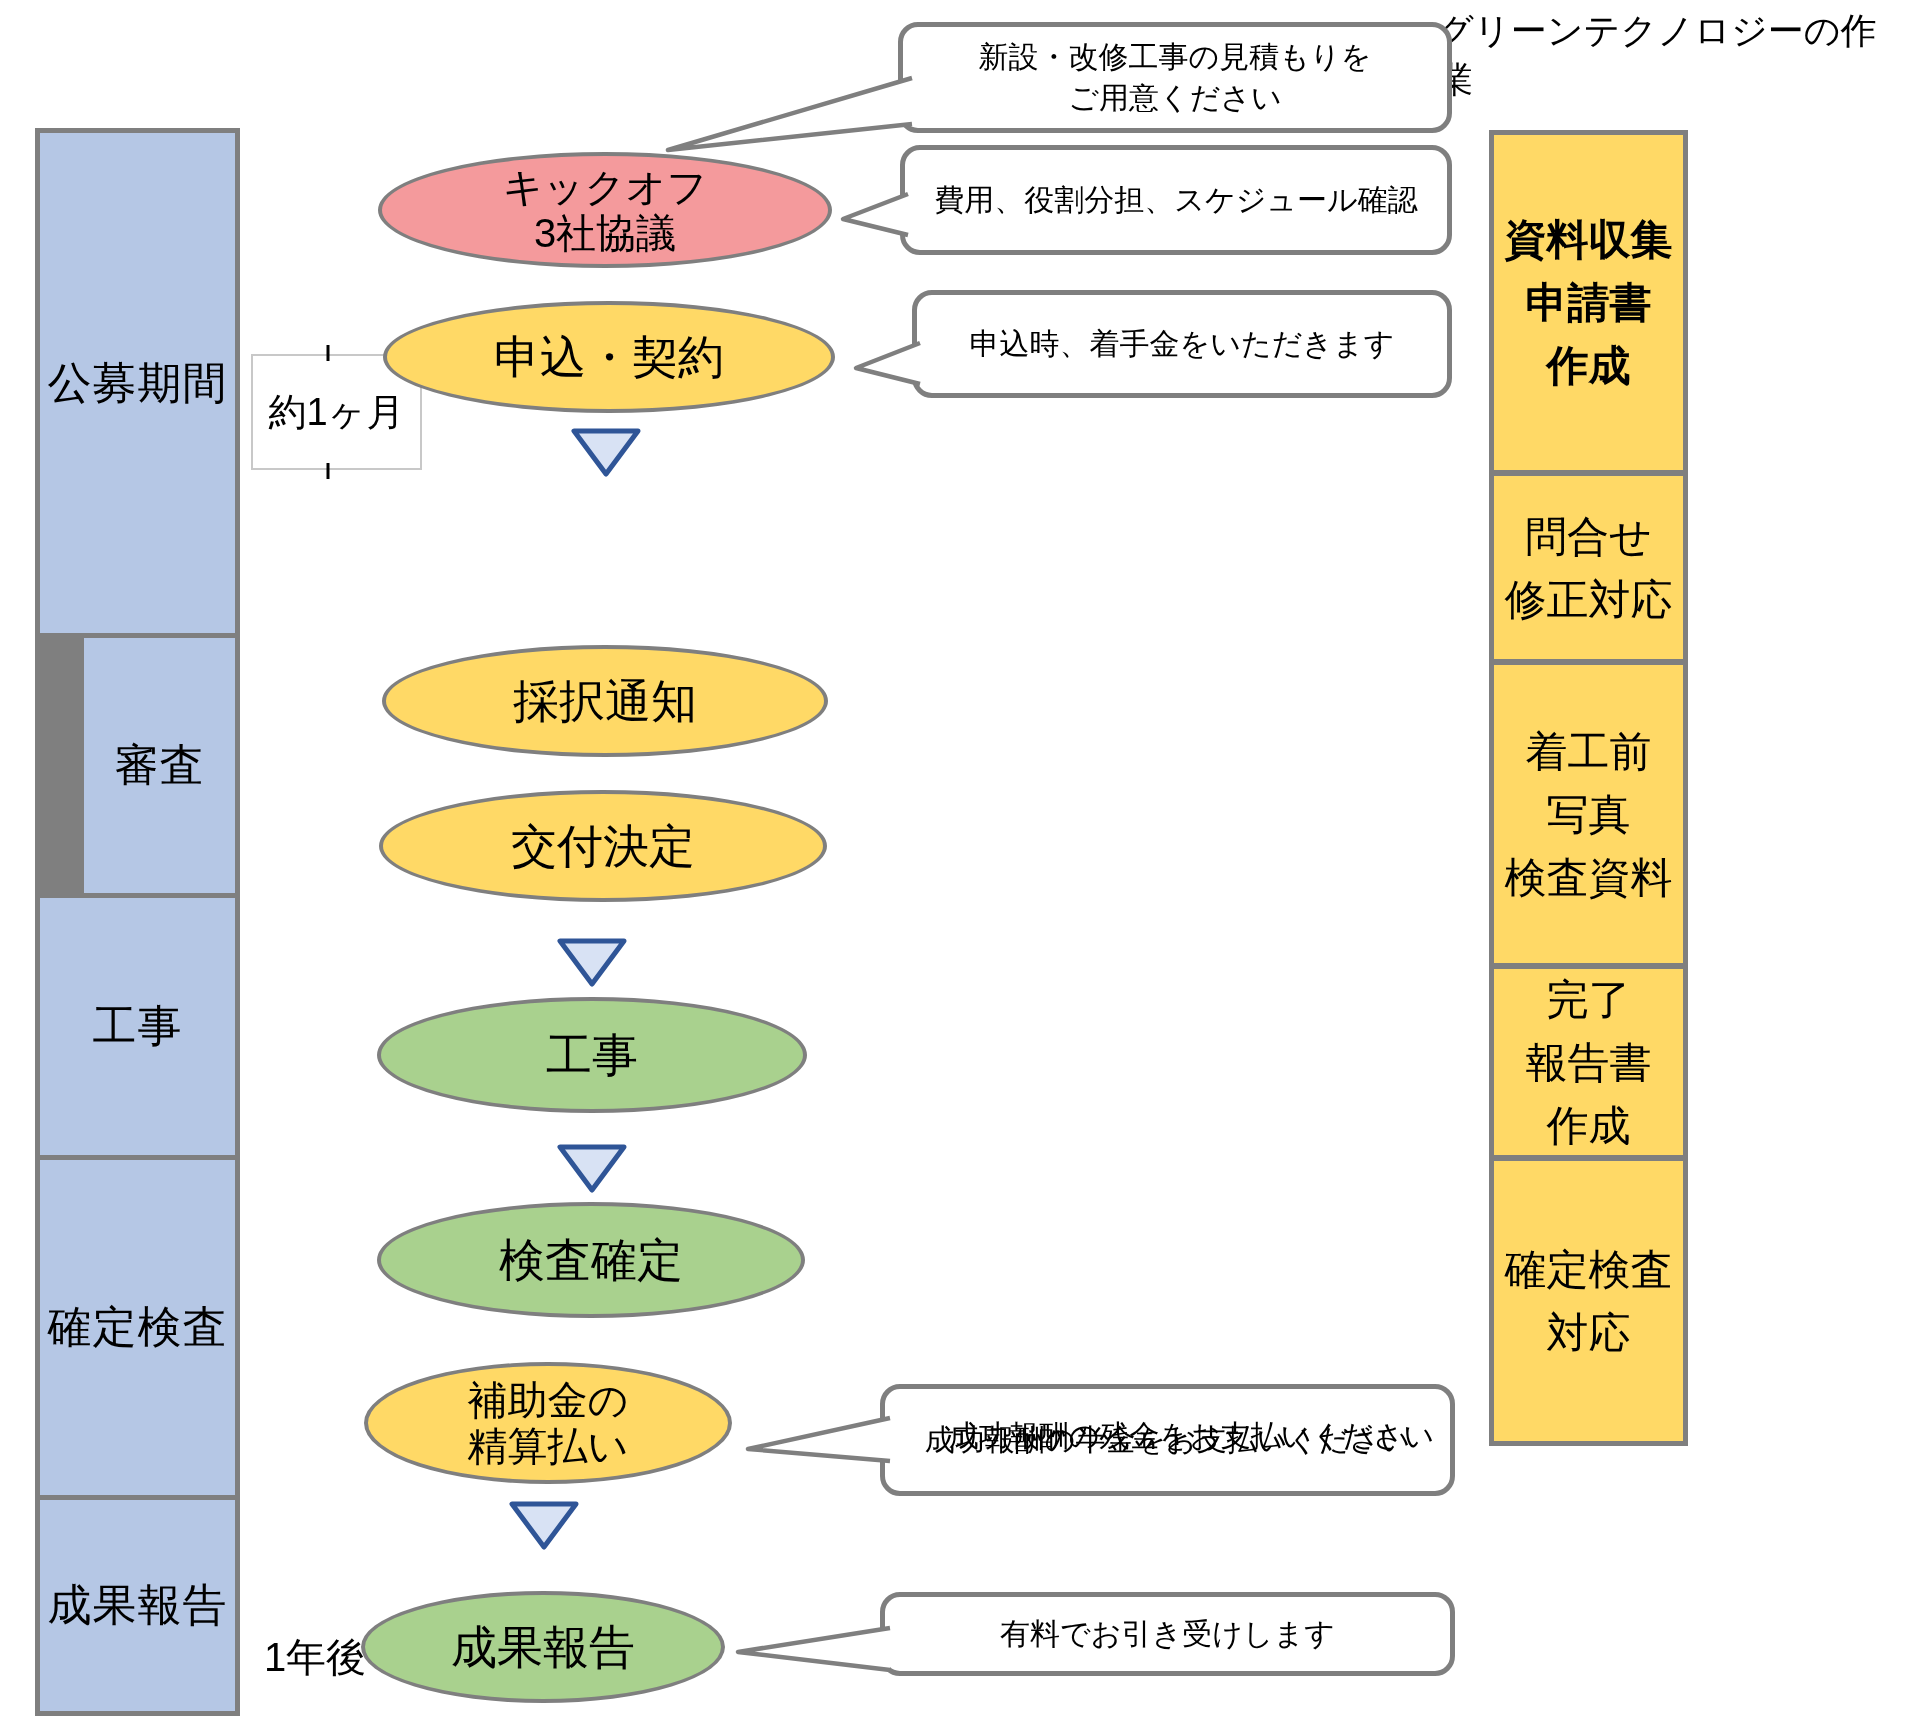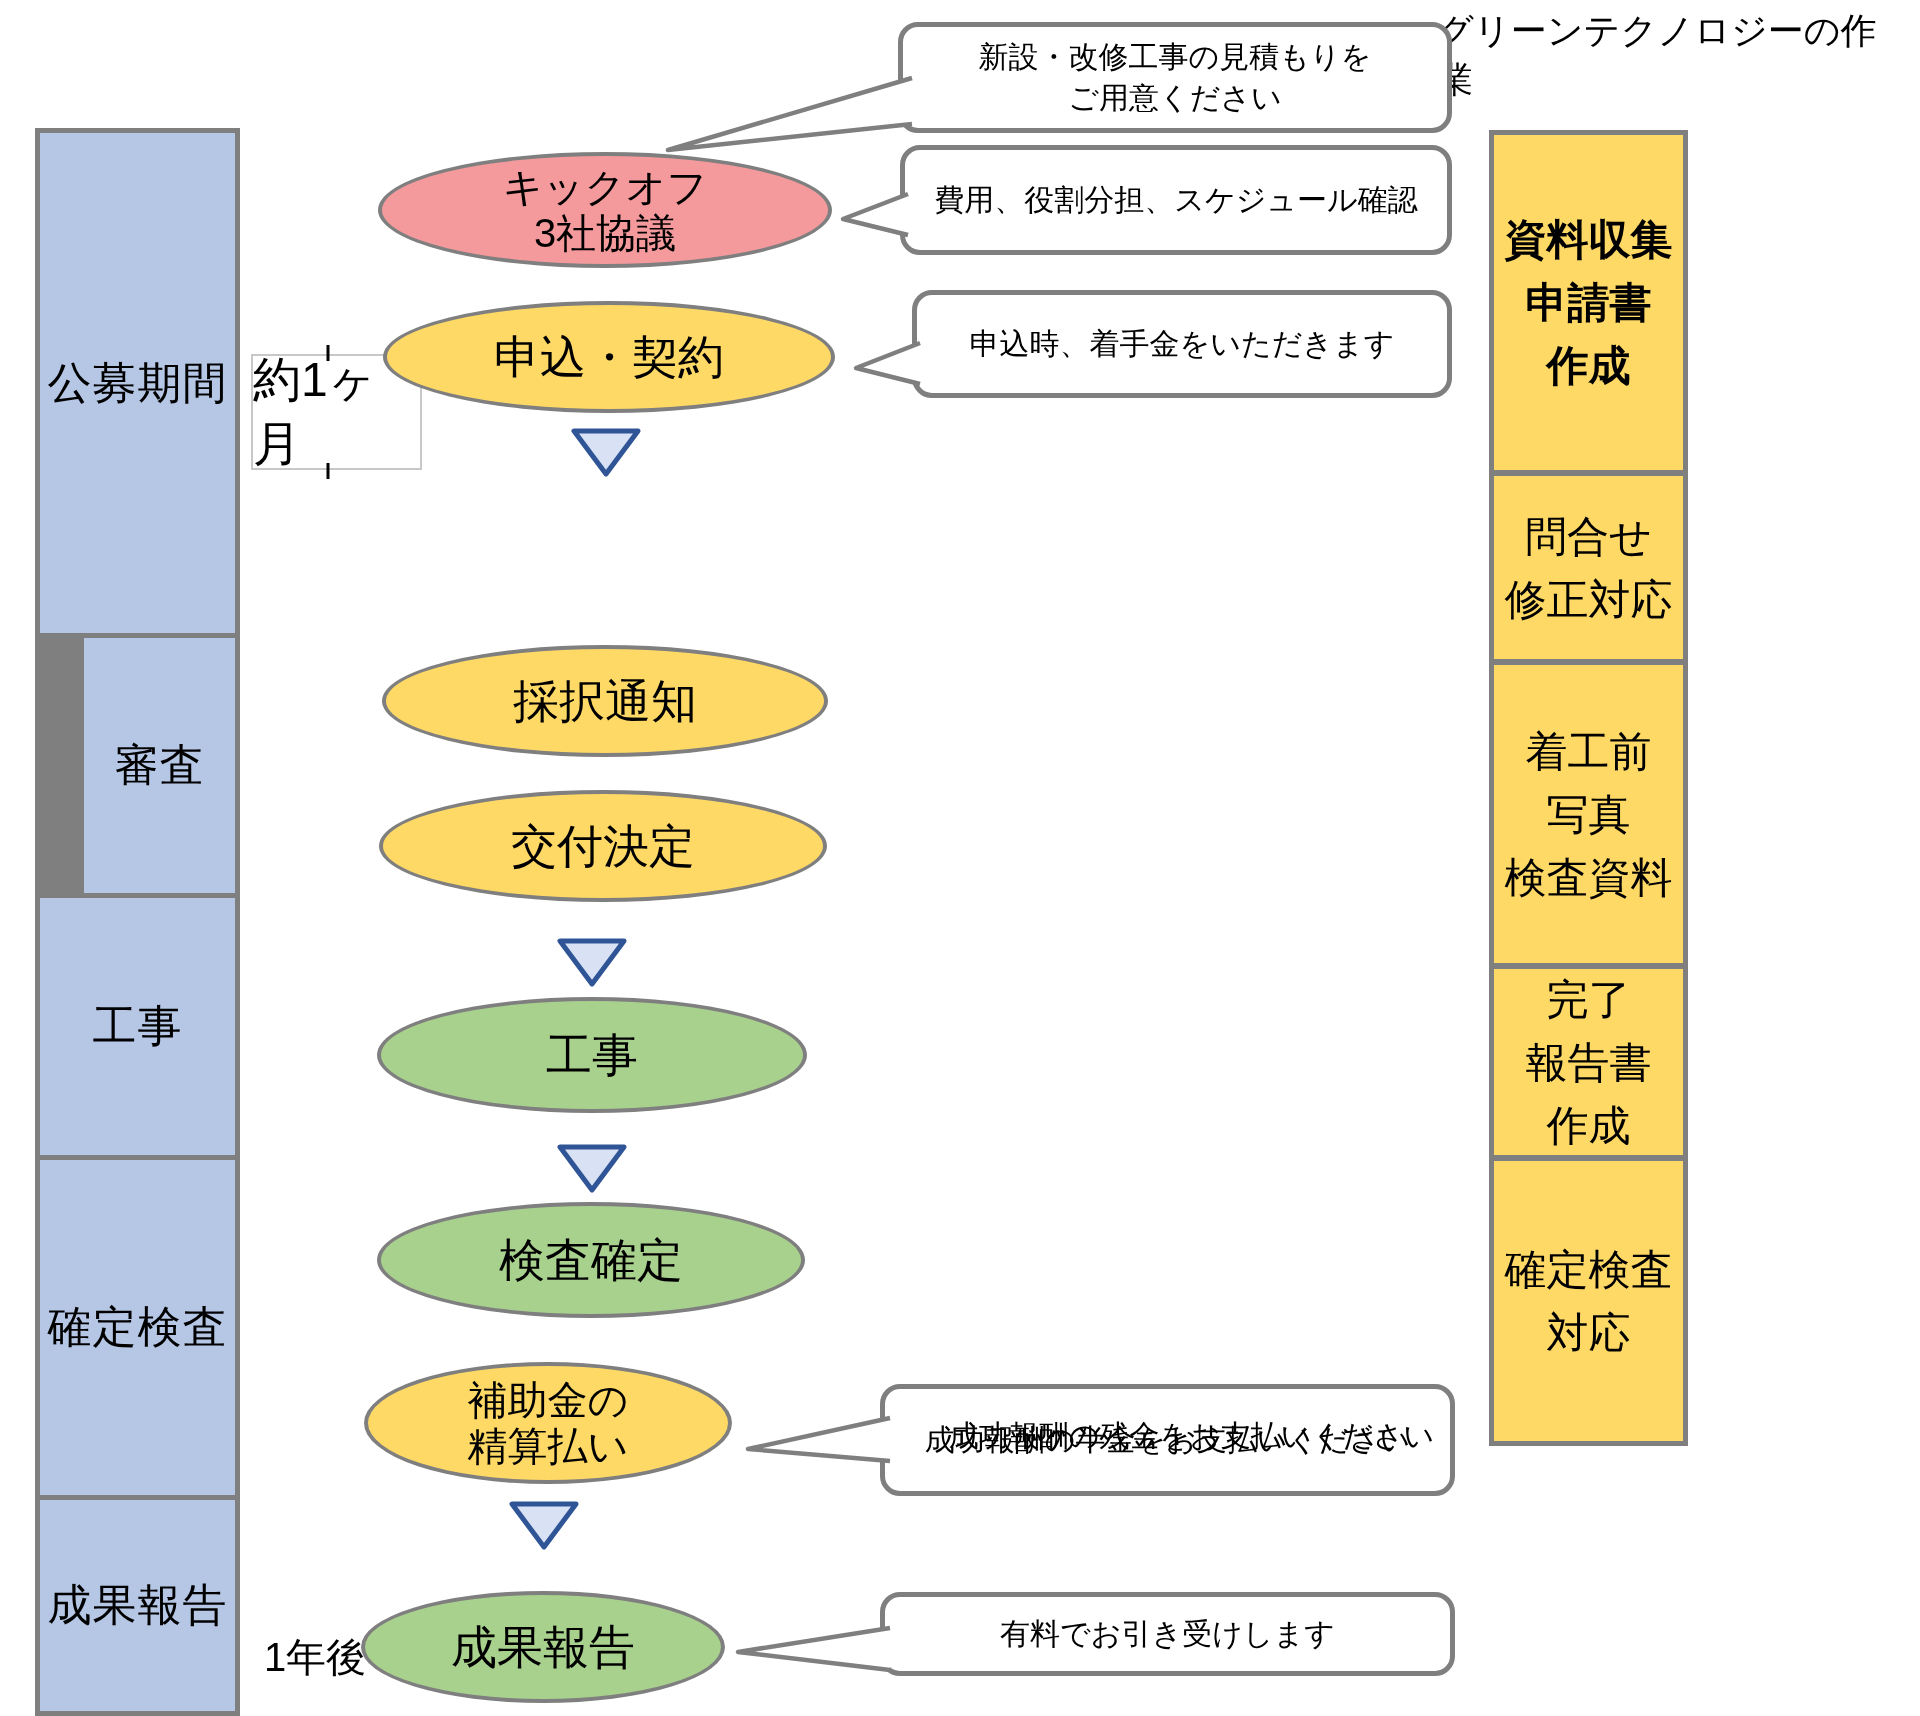--- a/index.html
+++ b/index.html
@@ -112,21 +112,21 @@
       <span class="pre">完了
 報告書
 作成</span>
     </div>
     <div class="task-cell" style="flex:1;">
       <span class="pre">確定検査
 対応</span>
     </div>
   </div>
 
-  <div class="abs note note-bordered" style="left:251px;top:354px;width:171px;height:116px;font-size:48px;">
+  <div class="abs note note-bordered" style="left:251px;top:354px;width:171px;height:116px;font-size:38px;">
     <span>約1ヶ月</span>
   </div>
   <div class="abs note" style="left:243px;top:1602px;width:144px;height:111px;">
     <span>1年後</span>
   </div>
 
   <div class="abs step fill-pink small-text" style="left:378px;top:152px;width:454px;height:116px;">
     <span class="pre">キックオフ
 3社協議</span>
   </div>

